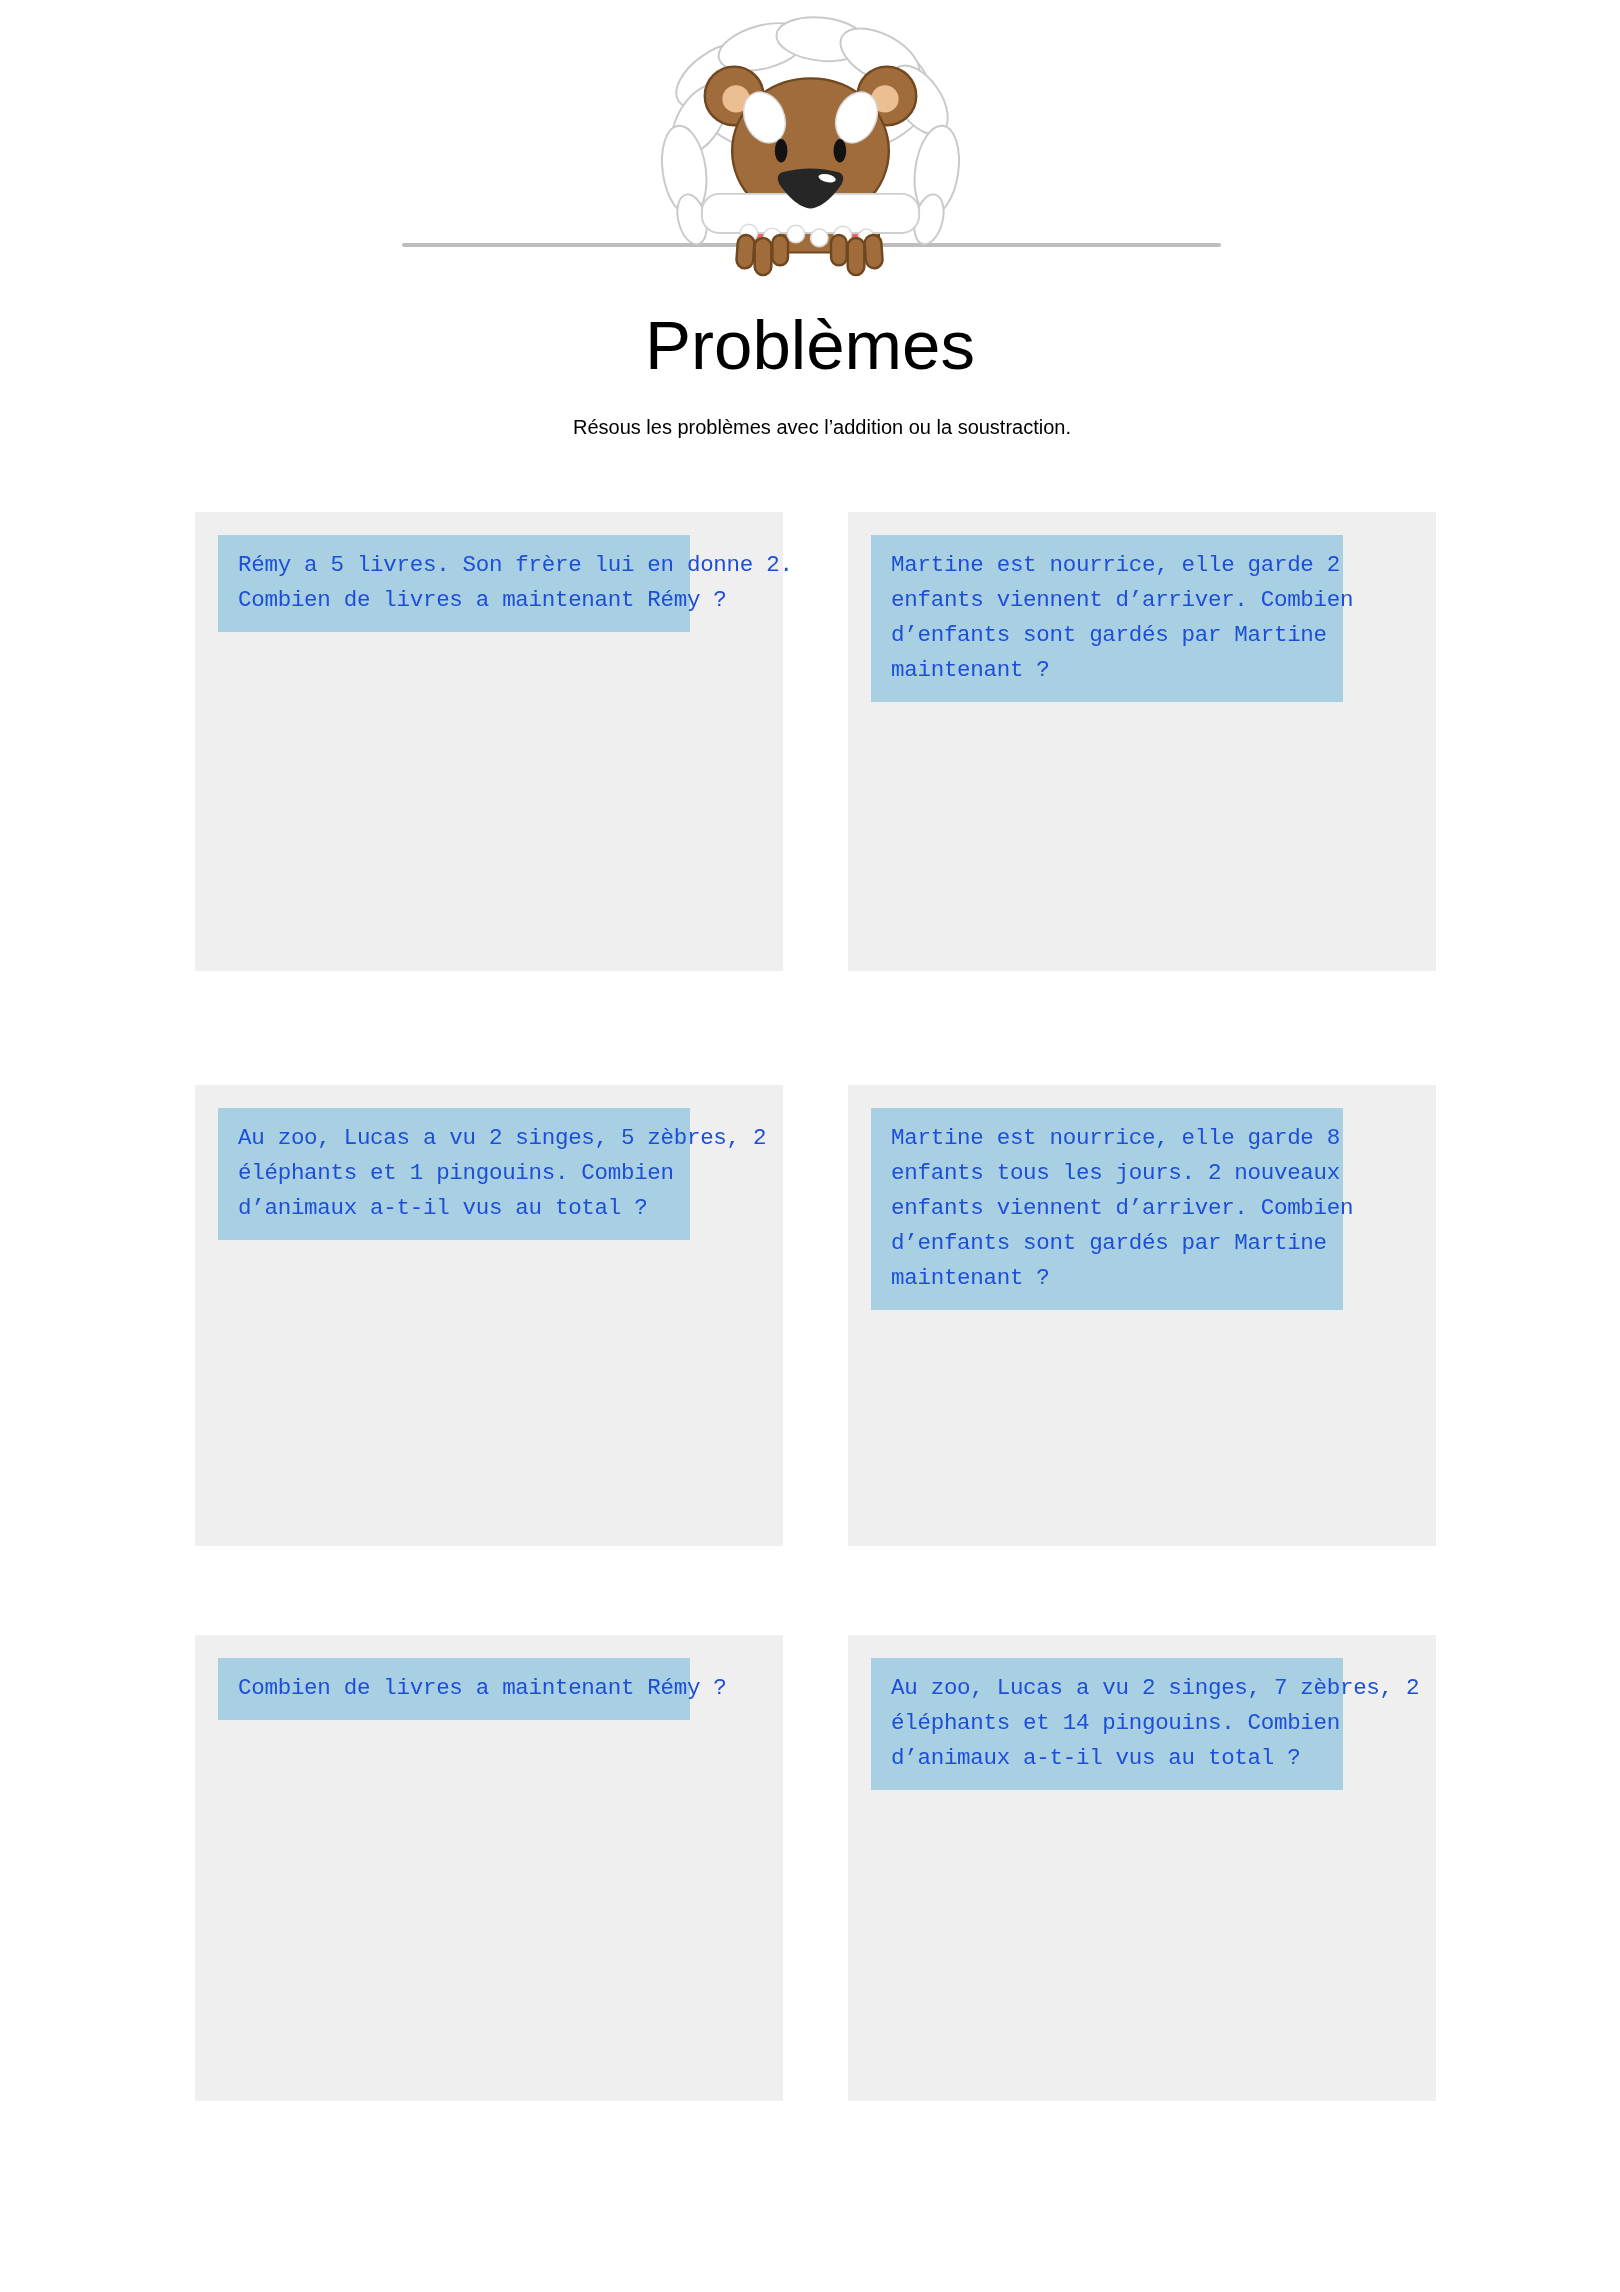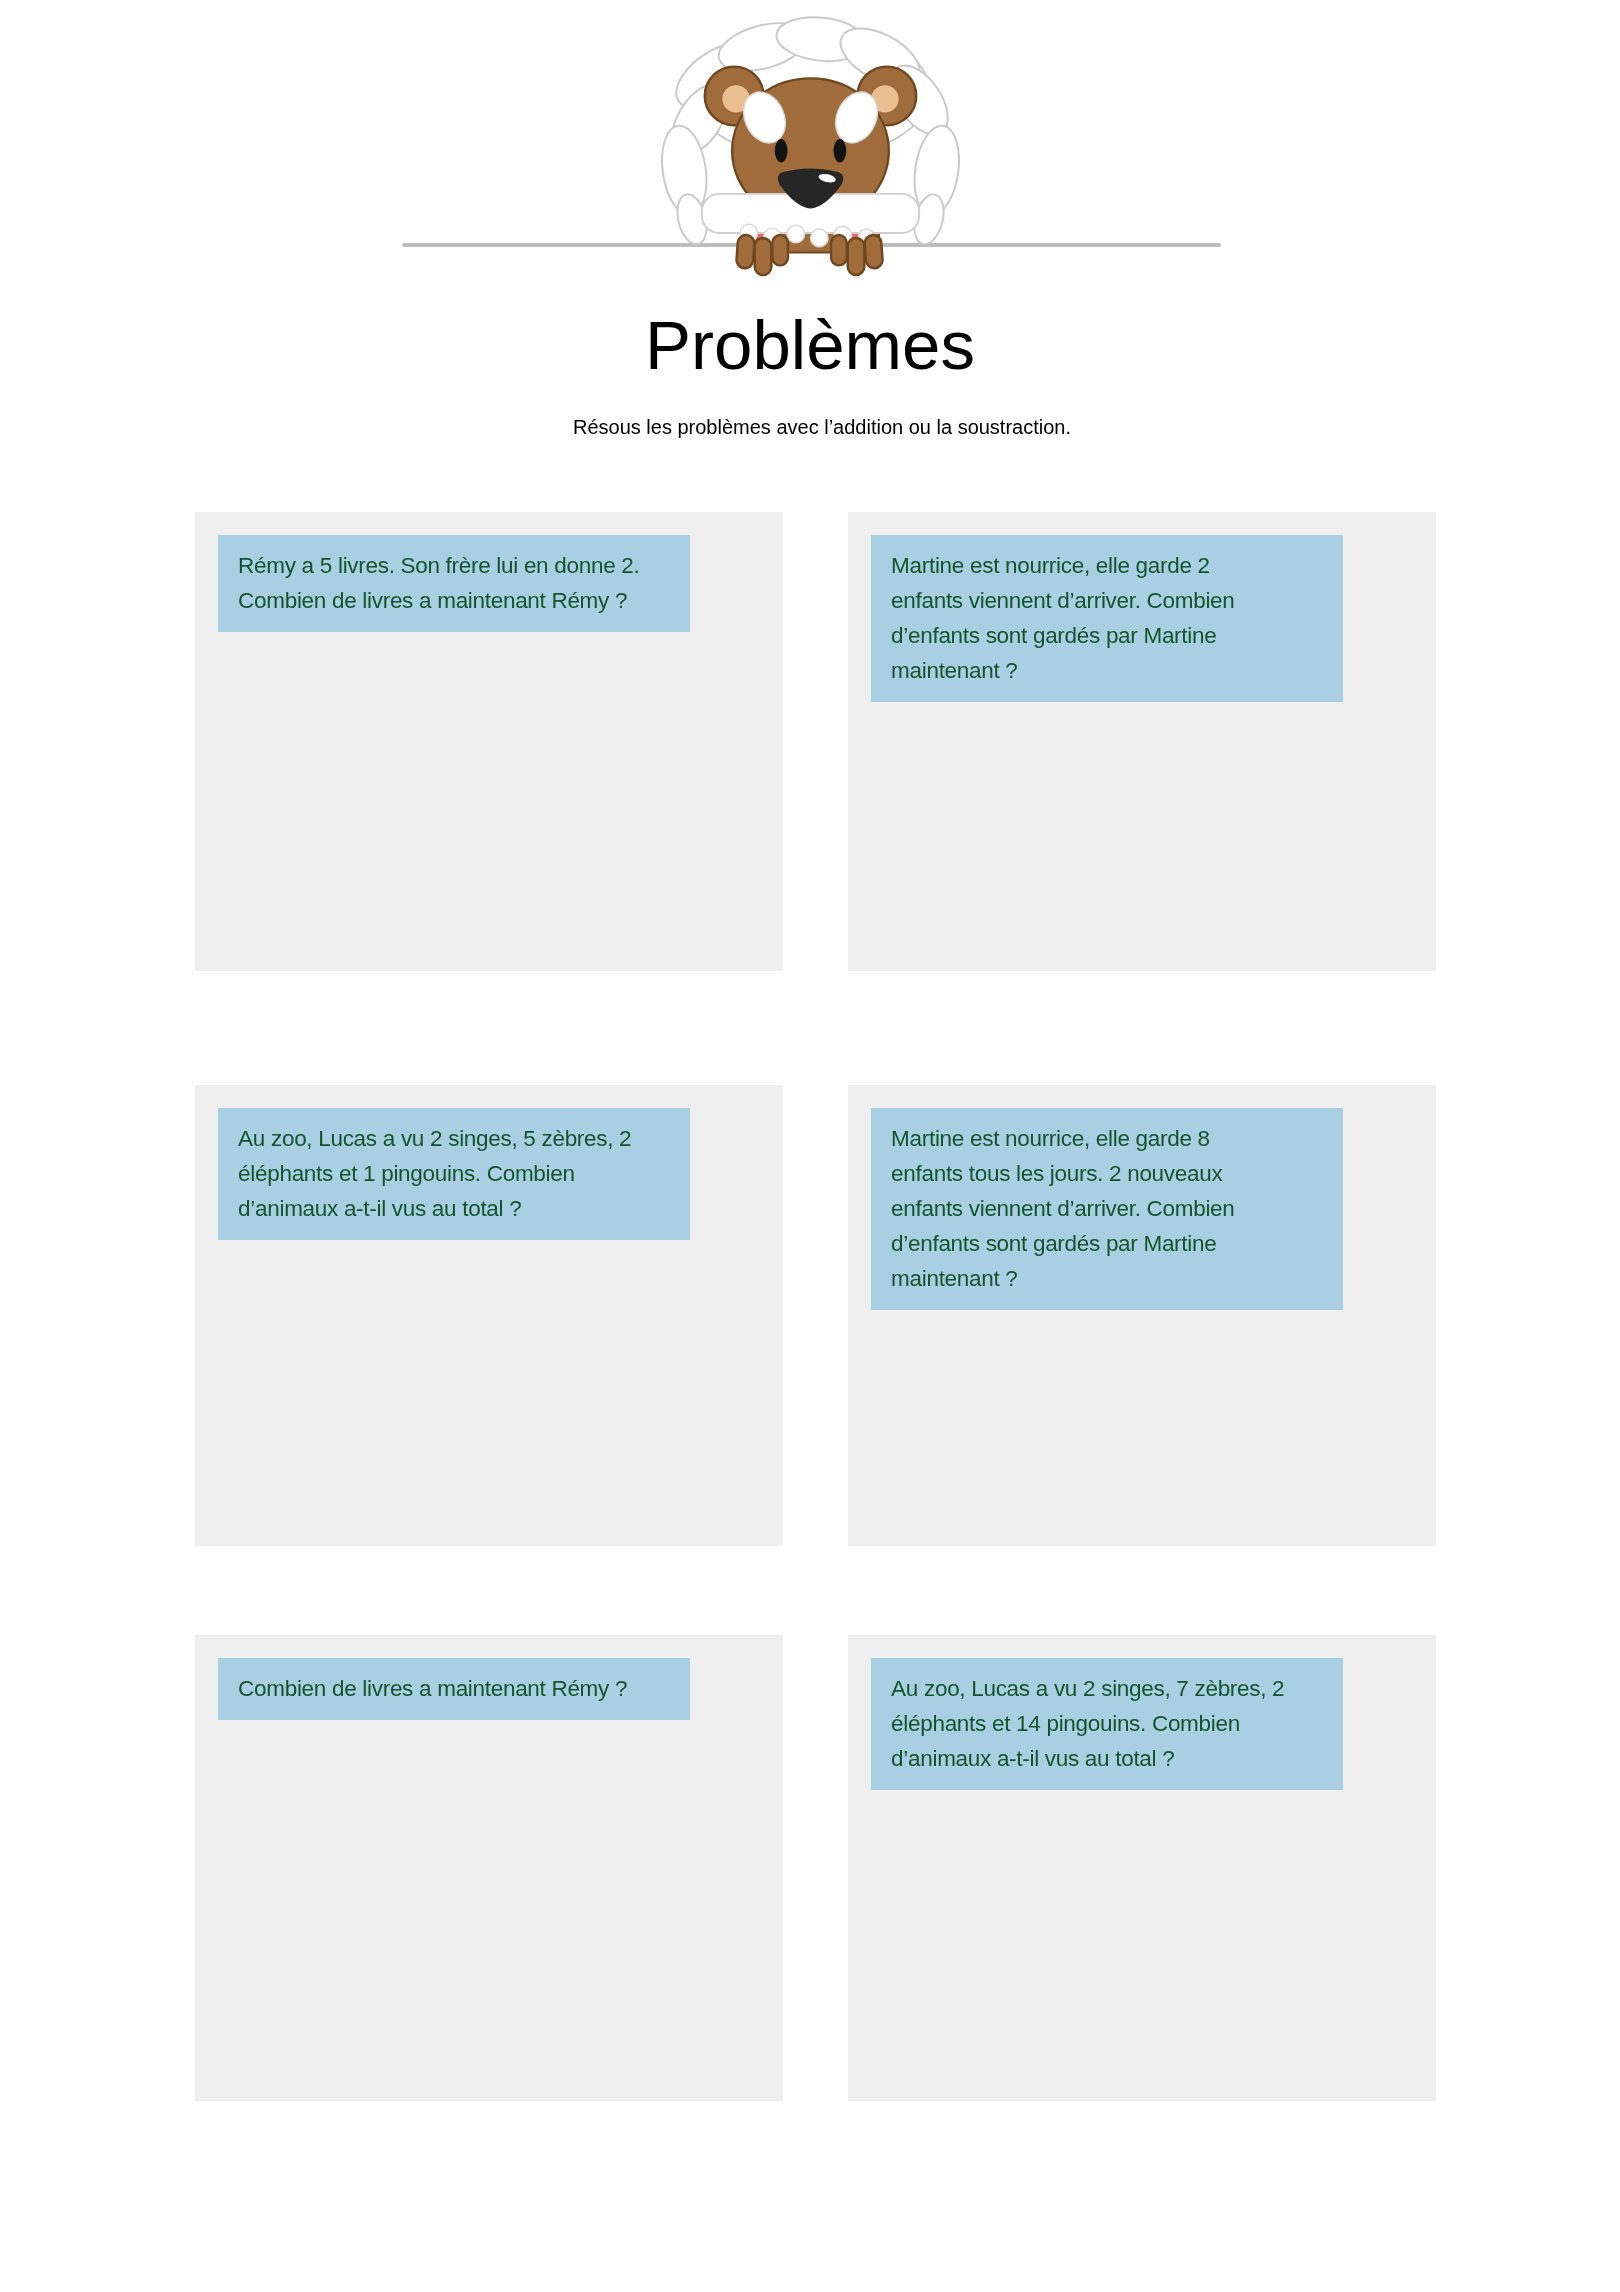--- a/index.html
+++ b/index.html
@@ -57,23 +57,24 @@
   .bubble {
     margin: 22.5px 0 0 22.5px;
     width: 472px;
     box-sizing: border-box;
     padding: 13.7px 20.6px;
     background: #a9d0e2;
   }
   .pl {
     font-size: 22.5px;
     line-height: 35px;
-    color: #14532d;
+    color: #1d4ed8;
     letter-spacing: -0.3px;
     white-space: nowrap;
+    font-family: Liberation Mono, monospace;
   }
   .logo {
     position: absolute;
     left: 0; top: 2189px;
     width: 100%;
     text-align: center;
     font-size: 55px;
     letter-spacing: -1px;
     font-weight: 700;
   }

